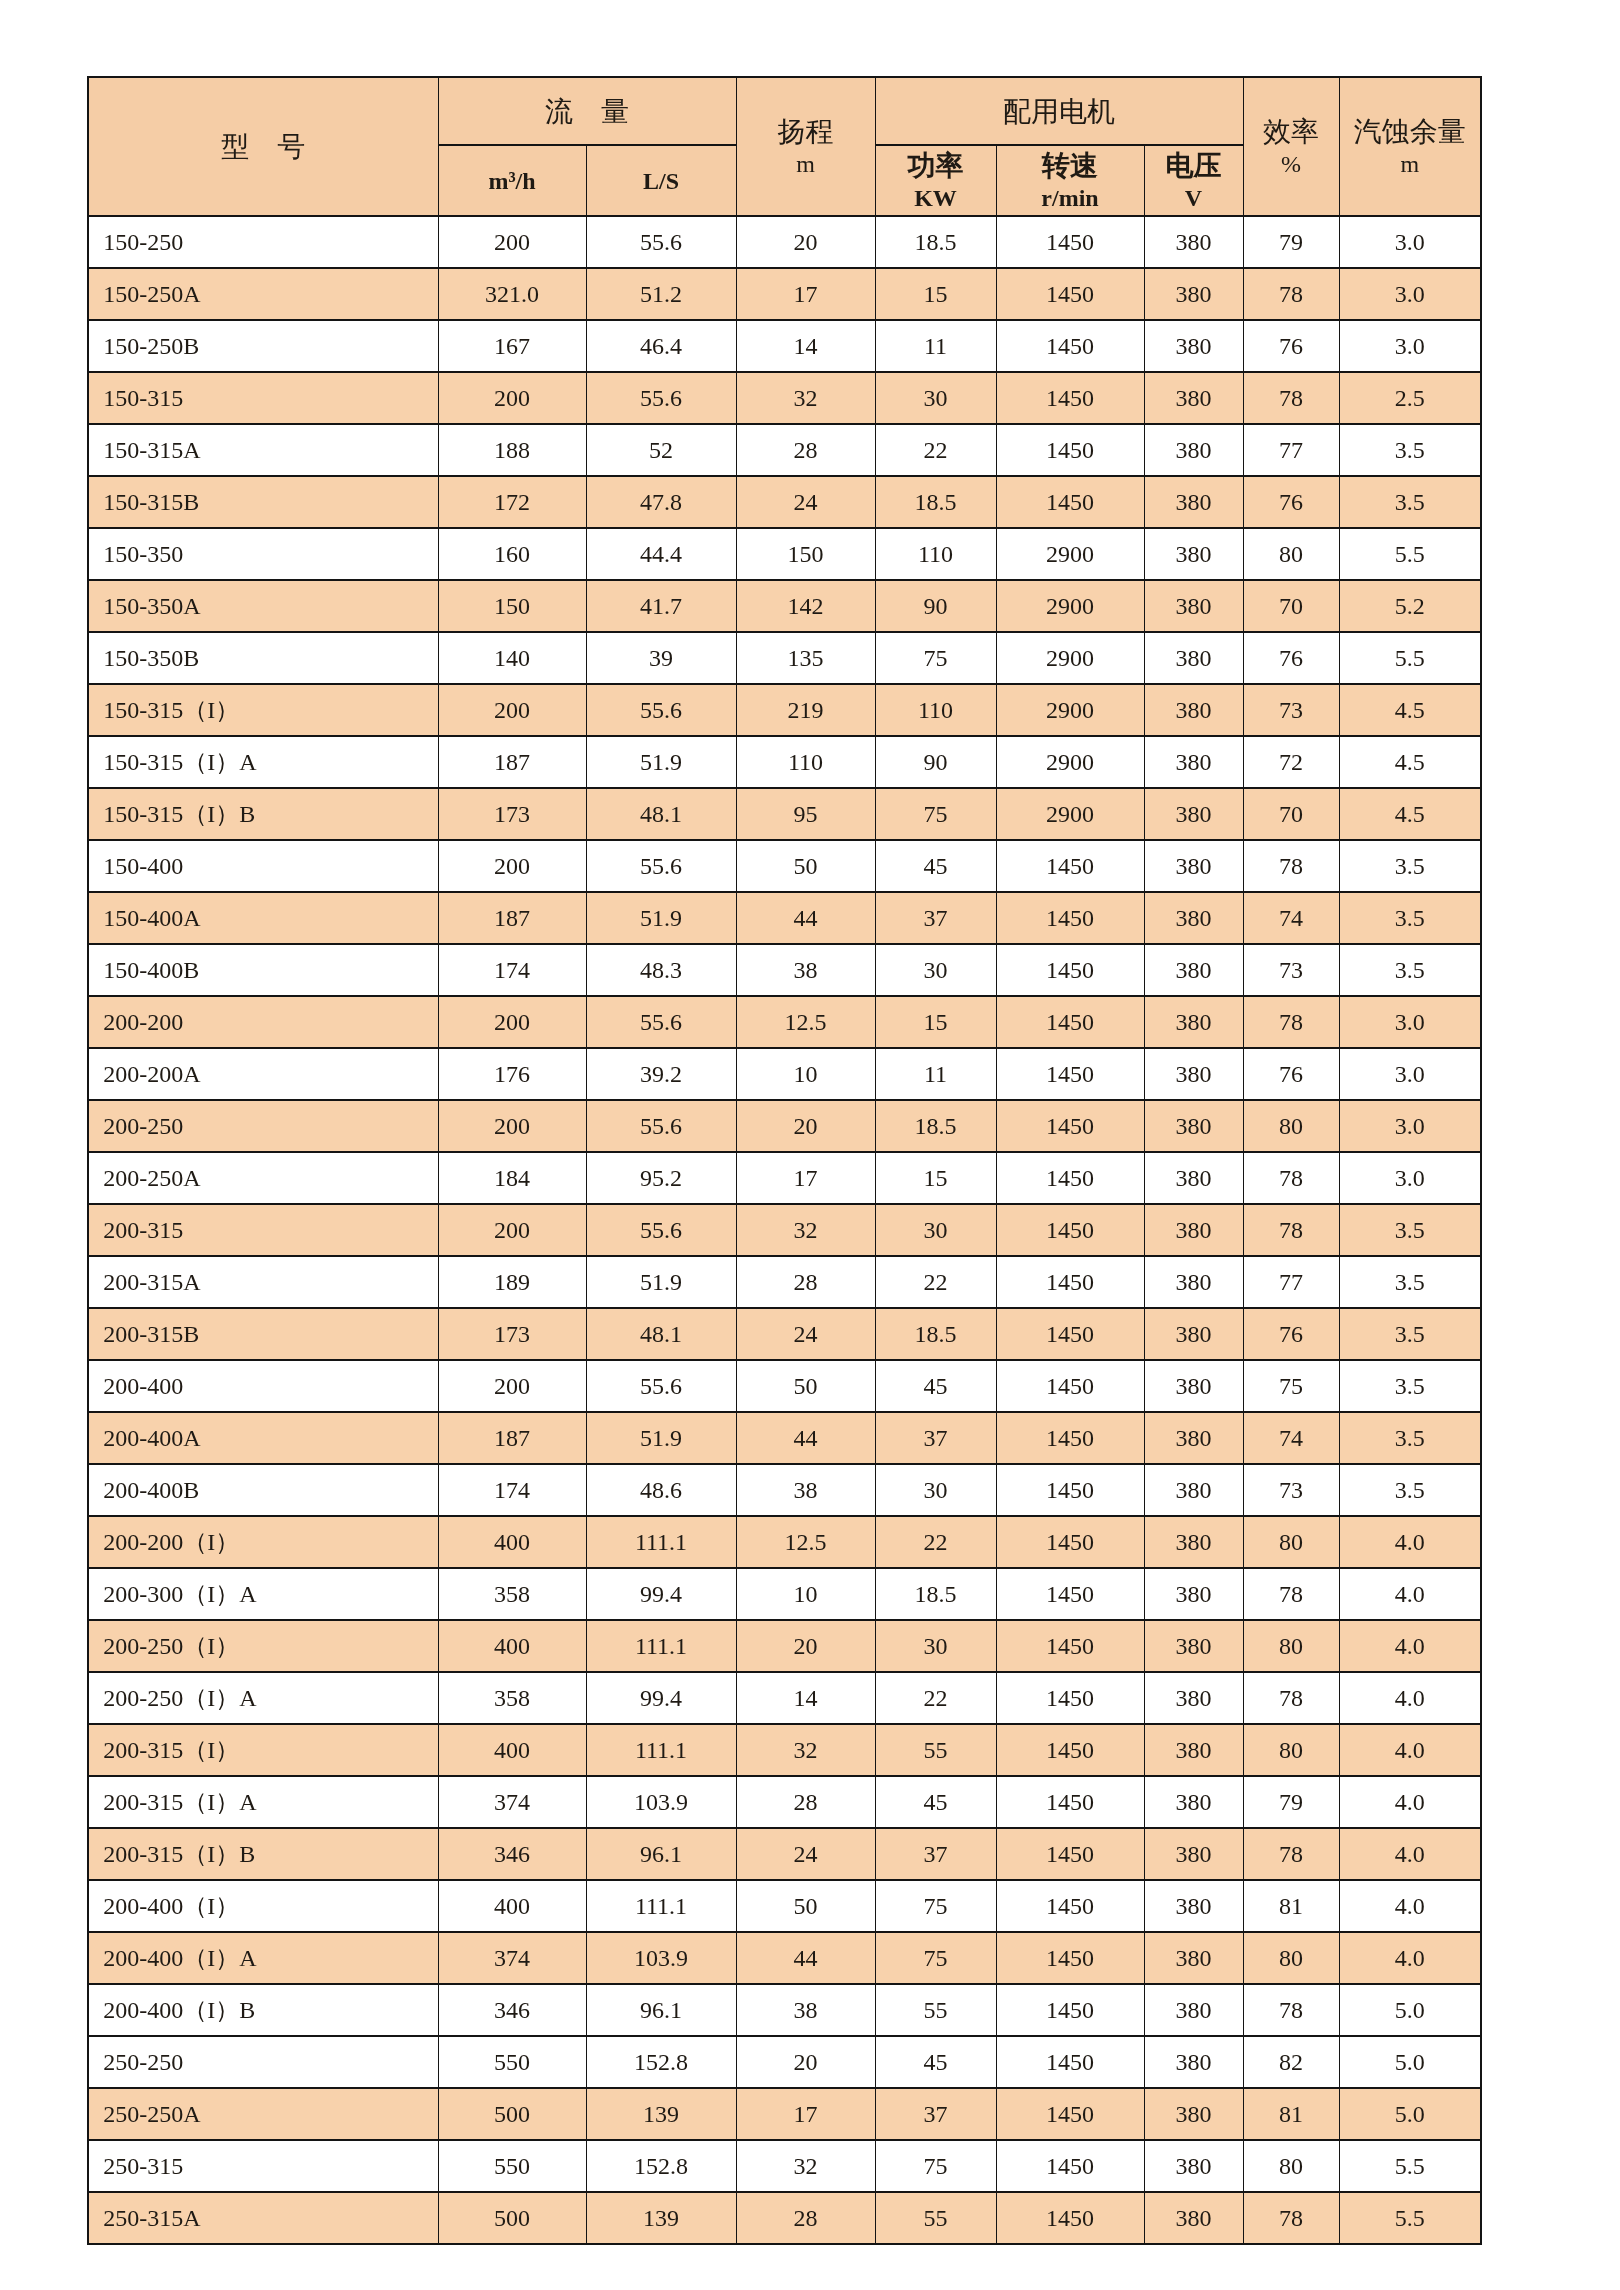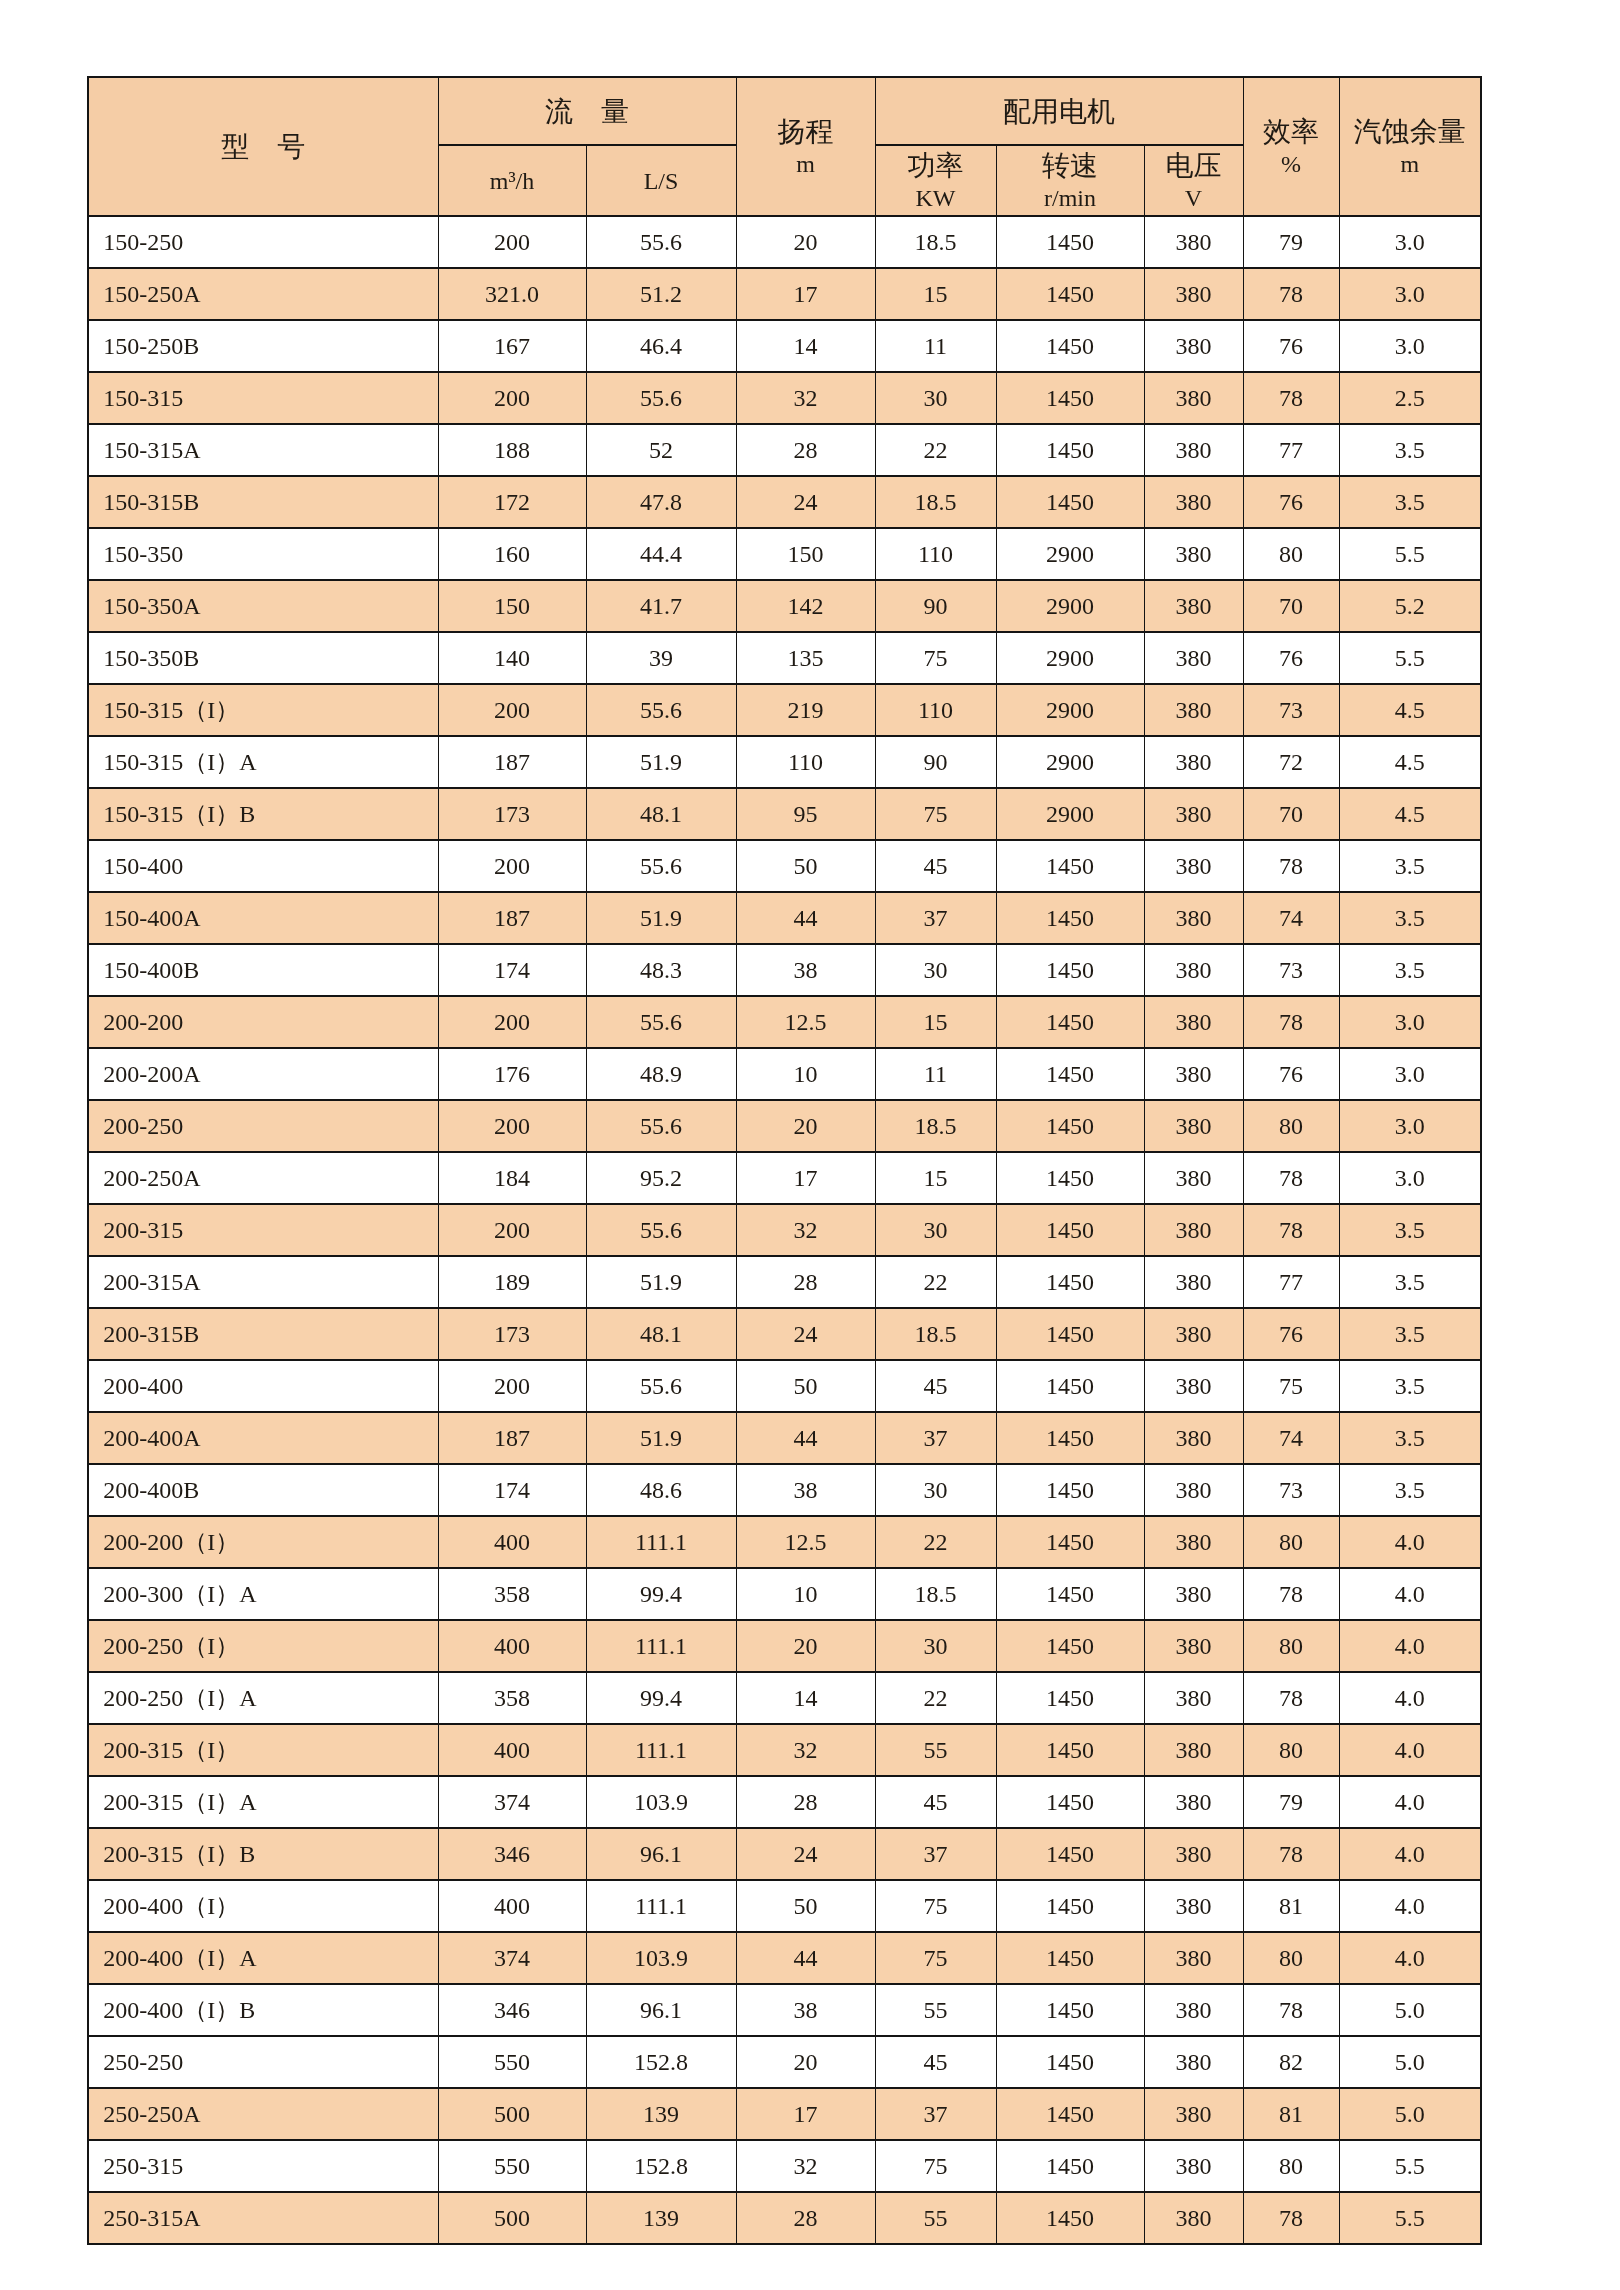--- a/index.html
+++ b/index.html
@@ -43,21 +43,21 @@
     white-space: nowrap;
   }
   .spec-table thead th {
     background: var(--header-bg);
     font-weight: normal;
     font-size: 28px;
     text-align: center;
     line-height: 1.25;
   }
   .spec-table thead tr.group-row th { height: 68px; }
-  .spec-table thead tr.unit-row th { height: 71px; }
+  .spec-table thead tr.unit-row th { height: 71px; font-weight: bold; }
   .spec-table thead .unit-line { font-size: 24px; }
   .spec-table tbody td {
     height: 52px;
     font-size: 24px;
     text-align: center;
     background: #ffffff;
   }
   .spec-table tbody tr.shaded td { background: var(--shaded-bg); }
   .spec-table tbody td.model {
     text-align: left;
@@ -298,21 +298,21 @@
           <td>12.5</td>
           <td>15</td>
           <td>1450</td>
           <td>380</td>
           <td>78</td>
           <td>3.0</td>
         </tr>
         <tr>
           <td class="model">200-200A</td>
           <td>176</td>
-          <td>48.9</td>
+          <td>39.2</td>
           <td>10</td>
           <td>11</td>
           <td>1450</td>
           <td>380</td>
           <td>76</td>
           <td>3.0</td>
         </tr>
         <tr class="shaded">
           <td class="model">200-250</td>
           <td>200</td>

